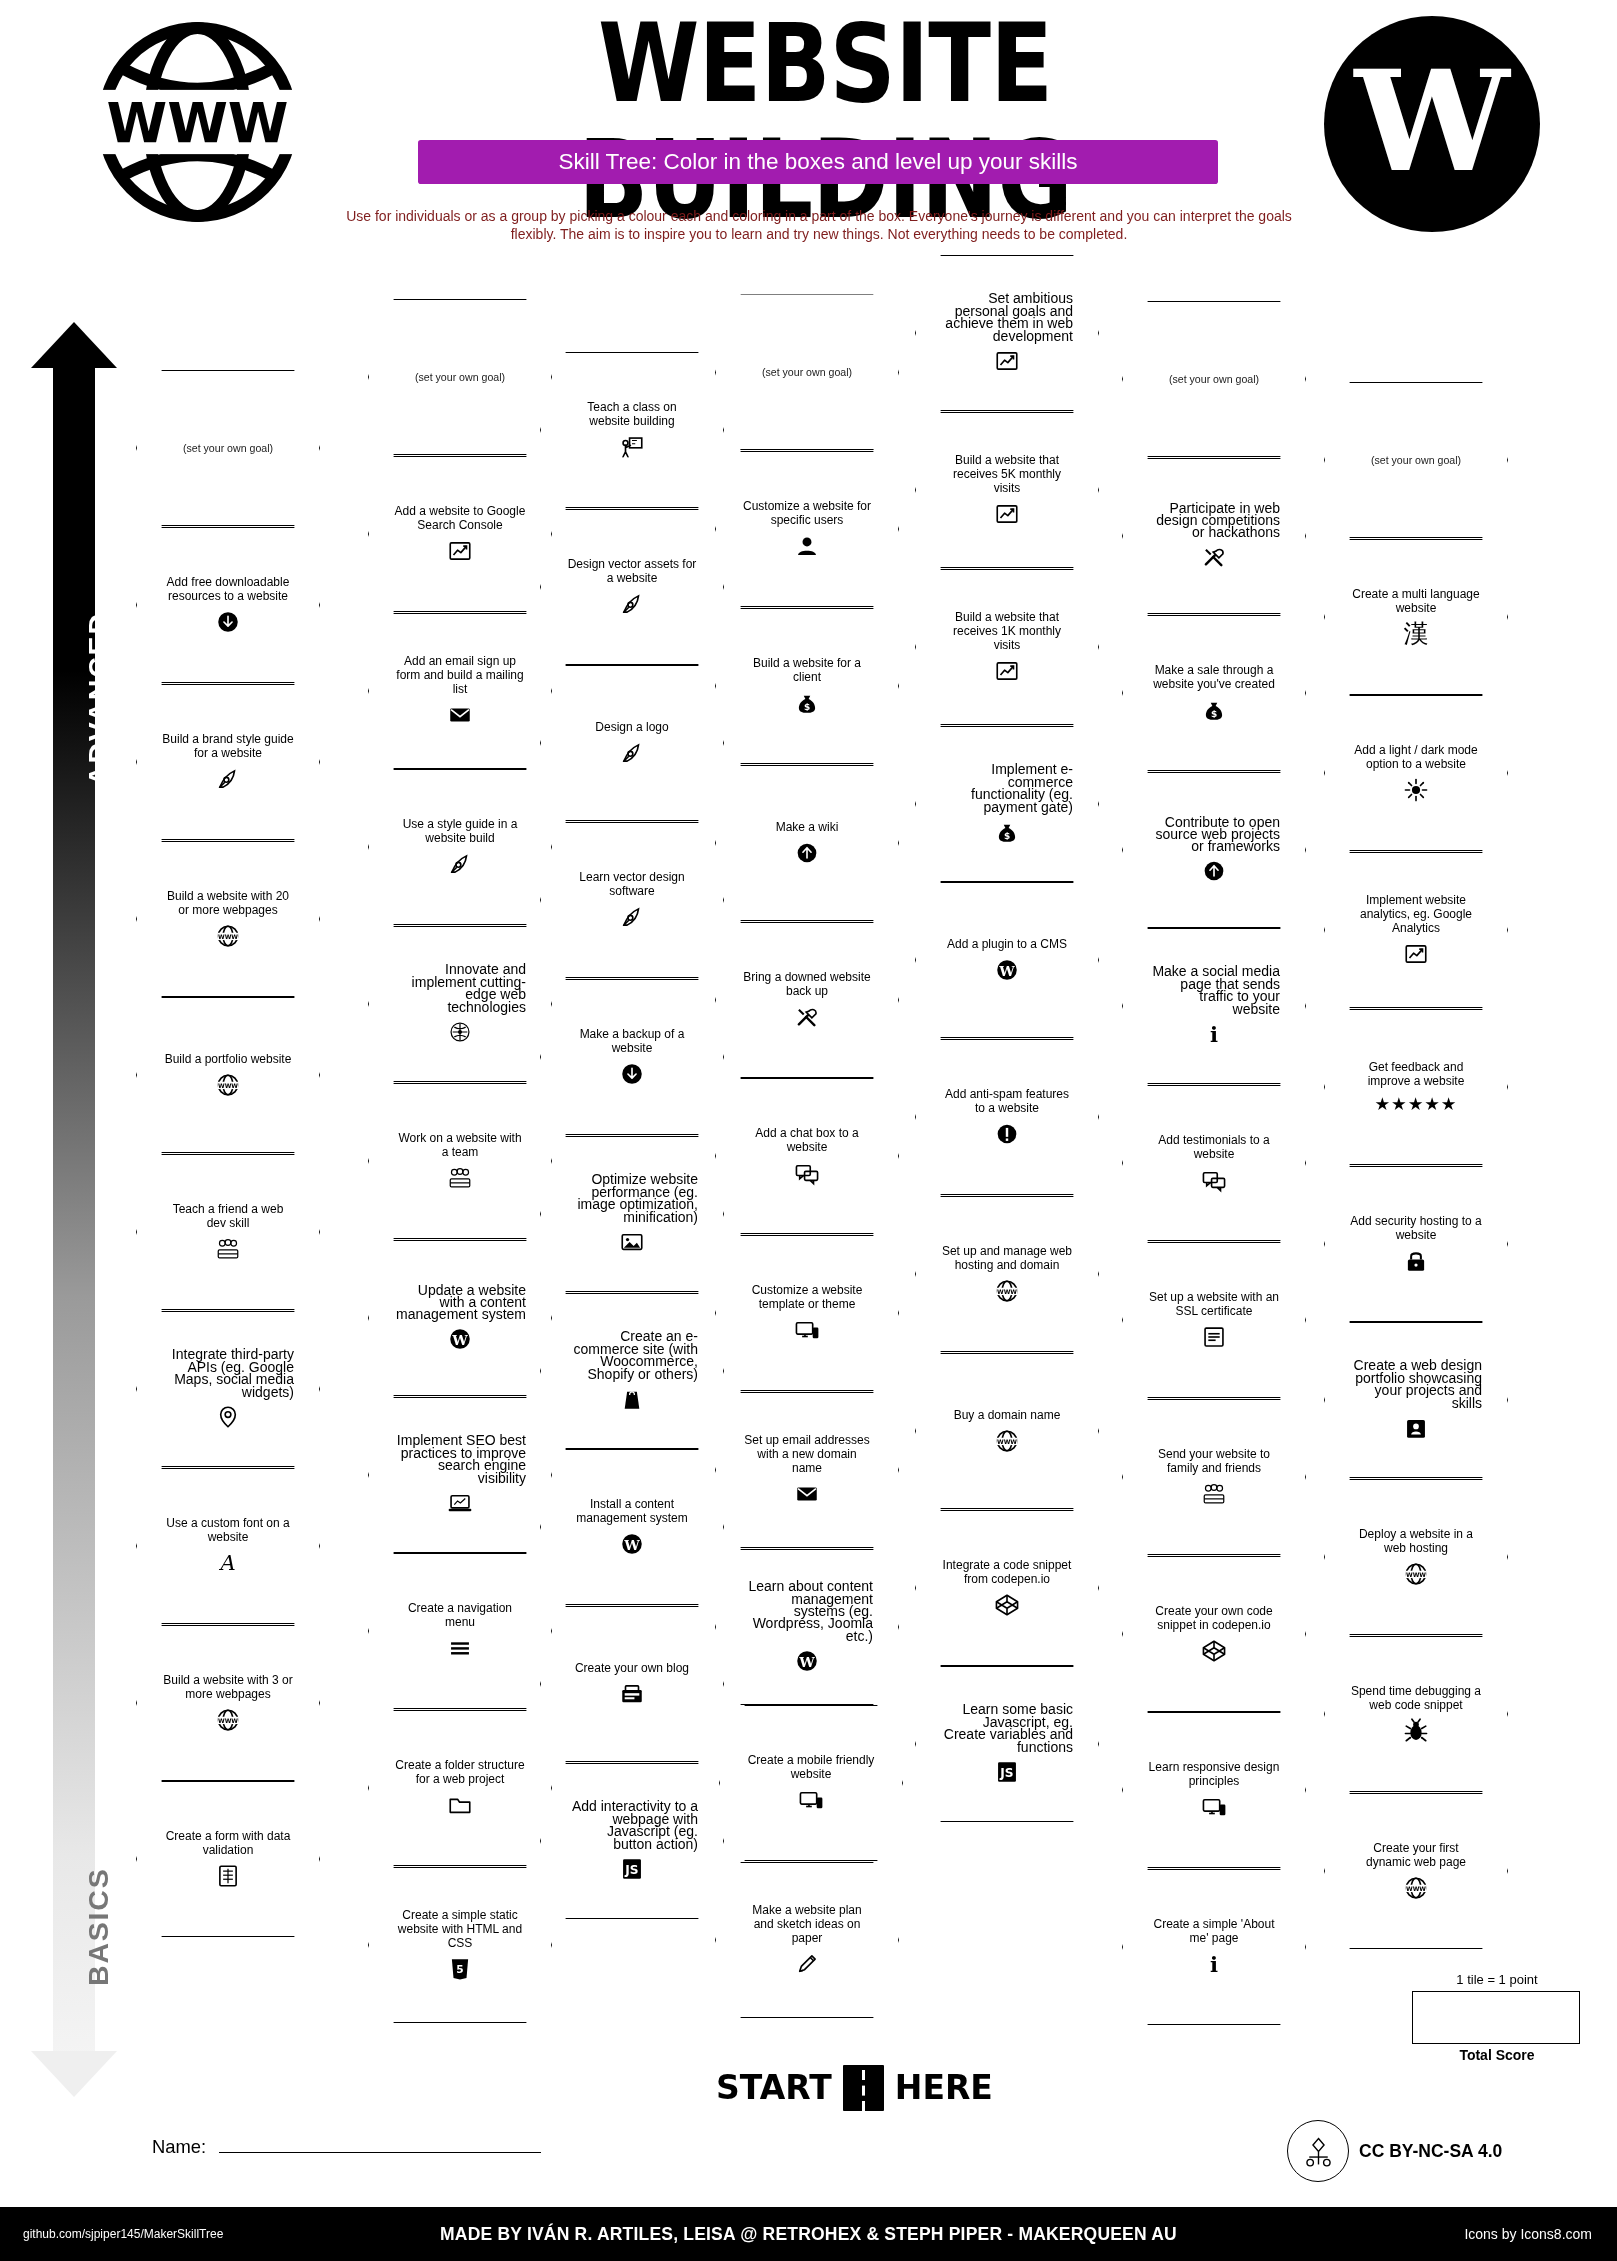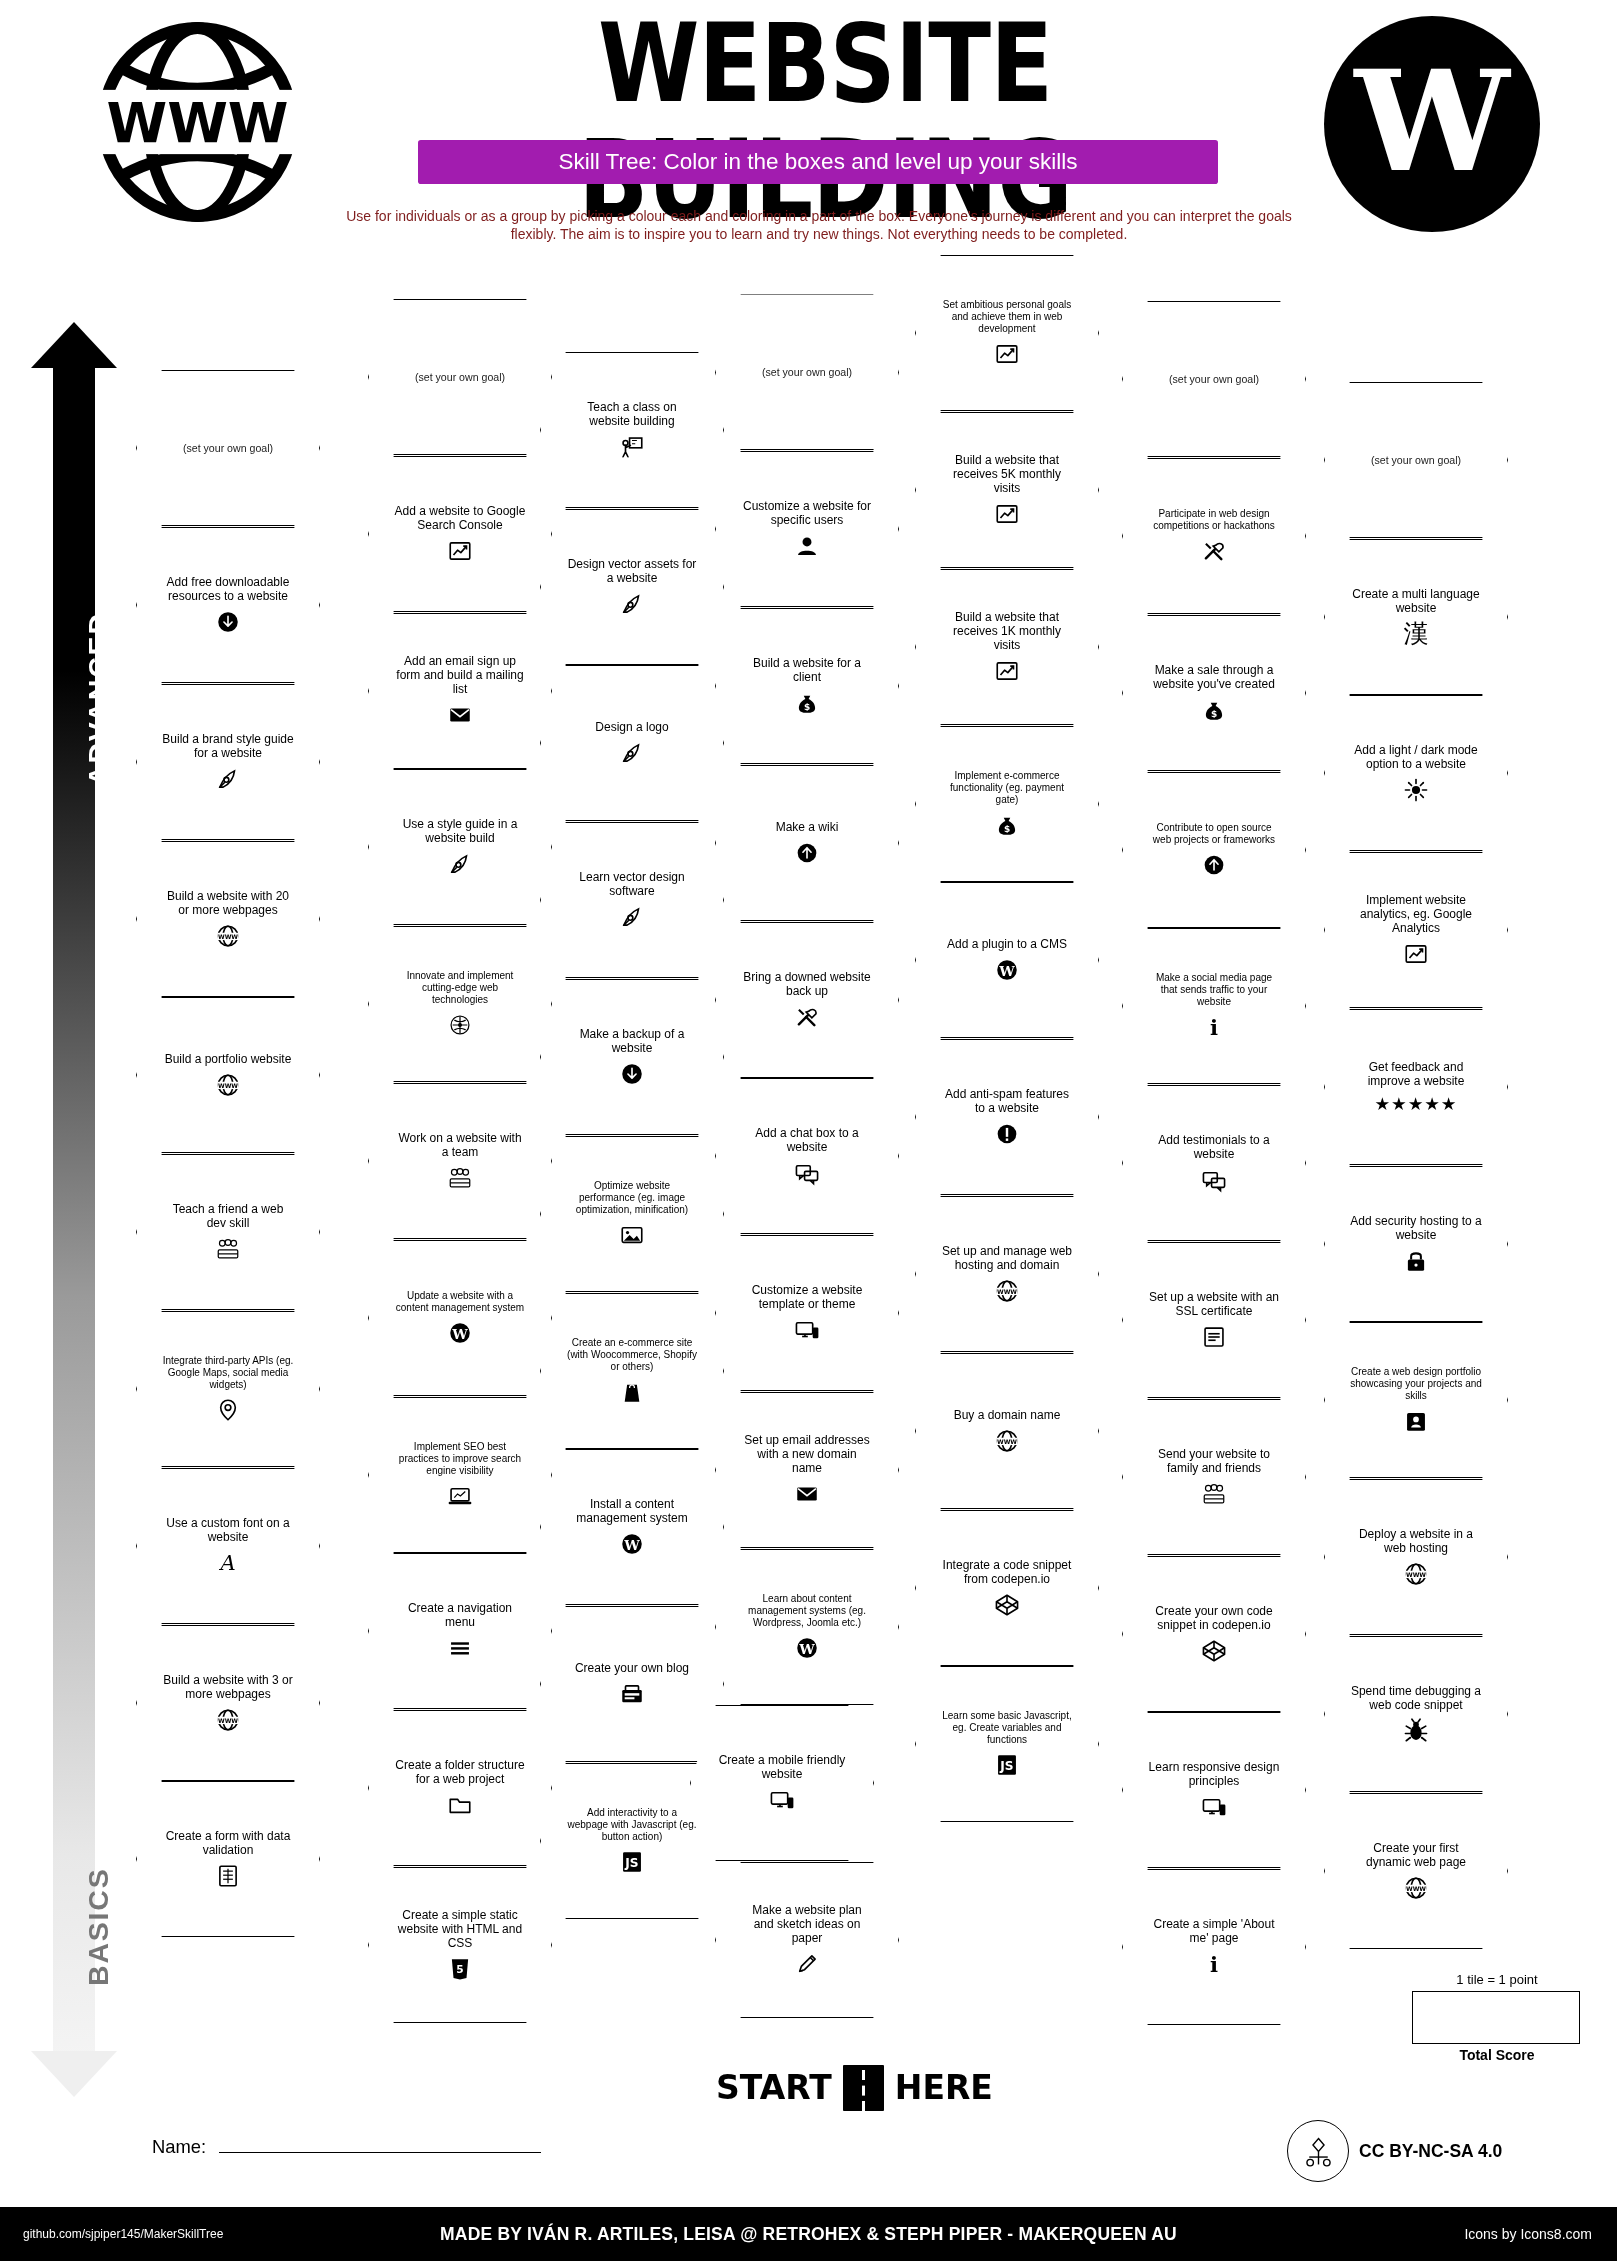--- a/index.html
+++ b/index.html
@@ -95,21 +95,21 @@
     -webkit-clip-path:polygon(14% 0%, 86% 0%, 100% 50%, 86% 100%, 14% 100%, 0% 50%);
   }
   .hex .content {
     position:absolute; inset:0;
     display:flex; flex-direction:column; align-items:center; justify-content:center;
     padding:14px 26px; box-sizing:border-box; text-align:center;
   }
   .hex .label {
     font-size:12px; line-height:14.3px; color:#000;
   }
-  .hex.small .label { font-size:10px; line-height:12.4px; }
+  .hex.small .label { font-size:14px; line-height:12.4px;text-align:right; }
   .hex .icon {
     margin-top:5.5px; font-size:21px; line-height:21px;
     display:flex; align-items:center; justify-content:center;
   }
   .hex .icon svg { display:block; }
   .hex.goal .label { font-size:10.6px; color:#222; }
 
   
   .start-here {
     position:absolute; left:680px; top:2062px; width:349px; height:51px;
@@ -682,21 +682,21 @@
       <div class="content">
         <div class="label">Learn about content management systems (eg. Wordpress, Joomla etc.)</div>
         <div class="icon">
           <svg width="26" height="26" viewBox="0 0 64 64" xmlns="http://www.w3.org/2000/svg" style="font-size:46px">
             <circle cx="32" cy="32" r="24" fill="#000"></circle>
             <text x="32" y="46" font-family="DejaVu Serif, serif" font-size="34" font-weight="bold" text-anchor="middle" fill="#fff">W</text>
           </svg>
         </div>
       </div>
     </div>
-    <div class="hex" style="left: 690px; top: 1429px;">
+    <div class="hex" style="left: 719px; top: 1429px;">
       <div class="shape"></div>
       <div class="content">
         <div class="label">Create a mobile friendly website</div>
         <div class="icon">
           <svg width="26" height="26" viewBox="0 0 64 64" xmlns="http://www.w3.org/2000/svg">
             <rect x="6" y="14" width="40" height="28" rx="3" fill="none" stroke="#000" stroke-width="4"></rect>
             <line x1="20" y1="48" x2="34" y2="48" stroke="#000" stroke-width="4"></line>
             <line x1="27" y1="42" x2="27" y2="48" stroke="#000" stroke-width="4"></line>
             <rect x="46" y="26" width="14" height="26" rx="3" fill="#000"></rect>
           </svg>

